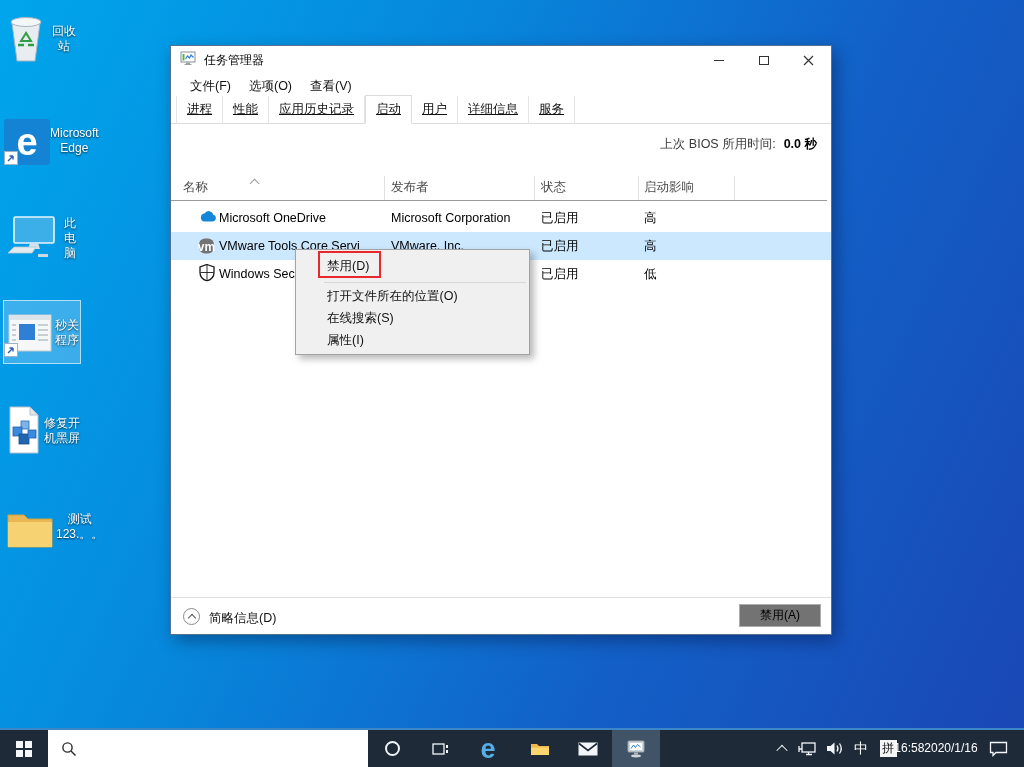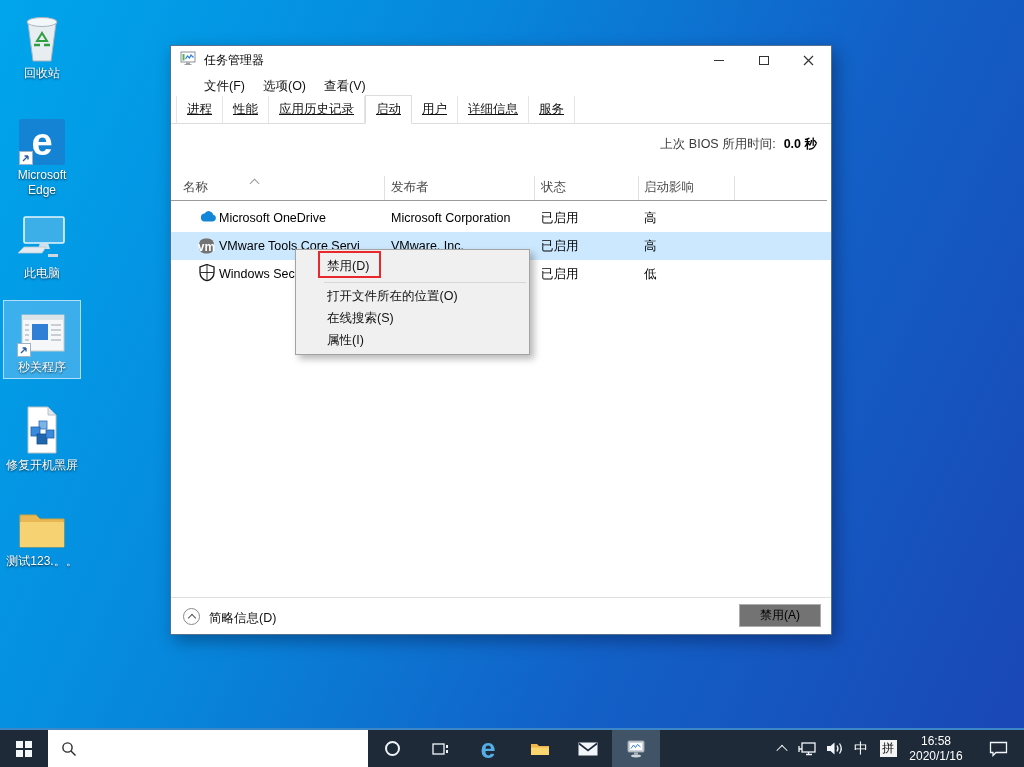--- a/index.html
+++ b/index.html
@@ -1,41 +1,41 @@
 <!DOCTYPE html>
 <html><head>
 <meta charset="utf-8">
 <style>
   * { margin:0; padding:0; box-sizing:border-box; }
   html,body { width:1024px; height:767px; overflow:hidden; }
   body { font-family:"Liberation Sans", sans-serif; position:relative;
          background:linear-gradient(115deg,#00a6ec 0%,#0787dc 35%,#1261c8 65%,#1a46b4 100%); }
 
   
-  .dicon { position:absolute; left:3px; width:78px; display:flex; flex-direction:column;
+  .dicon { position:absolute; left:3px; width:78px; display:flex; flex-direction:row;
            align-items:center; padding:4px 0 3px; border:1px solid transparent; }
   .dicon .glyph { height:52px; display:flex; align-items:flex-end; justify-content:center; margin-bottom:3px; position:relative; }
   .dicon .lbl { color:#fff; font-size:12px; line-height:15px; text-align:center;
                 text-shadow:0 1px 2px rgba(0,0,0,.75); }
   .dicon.selected { background:rgba(165,214,245,.35); border:1px solid rgba(215,240,252,.75); }
   .shortcut-arrow { position:absolute; left:0; bottom:0; width:14px; height:14px; background:#fff;
                     border:1px solid #9fb3c8; display:flex; align-items:center; justify-content:center; }
 
   
   .tmwin { position:absolute; left:170px; top:45px; width:662px; height:590px; background:#fff;
            border:1px solid #56718f; box-shadow:4px 6px 16px rgba(0,0,30,.35); z-index:10; }
   .titlebar { position:absolute; top:0; left:0; right:0; height:28px; display:flex; align-items:center; }
   .titlebar .appicon { margin:0 8px 0 9px; }
   .titlebar .title { font-size:12px; color:#000; }
   .capbtns { position:absolute; right:0; top:0; height:28px; display:flex; }
   .capbtn { width:45px; height:28px; display:flex; align-items:center; justify-content:center; }
   .min-glyph { width:10px; height:1px; background:#333; }
   .max-glyph { width:10px; height:9px; border:1px solid #333; }
 
-  .menubar { position:absolute; top:28px; left:0; right:0; height:24px; display:flex; align-items:center; padding-left:24px; }
+  .menubar { position:absolute; top:28px; left:0; right:0; height:24px; display:flex; align-items:center; padding-left:10px; }
   .menubar .mitem { font-size:12.5px; color:#111; padding:3px 9px; }
 
   .tabbar { position:absolute; top:52px; left:0; right:0; height:26px; border-bottom:1px solid #dcdcdc; padding-left:5px; display:flex; align-items:flex-end; }
   .tab { font-size:12.5px; color:#111; padding:5px 10px 5px; border-right:1px solid #e4e4e4; position:relative; top:1px; border-bottom:1px solid #dcdcdc;text-decoration:underline; }
   .tab:first-child { border-left:1px solid #e4e4e4; }
   .tab.active { background:#fff; border:1px solid #dcdcdc; border-bottom:1px solid #fff; z-index:2; }
 
   .biosline { position:absolute; top:90px; right:14px; font-size:12.5px; color:#3a3a3a; }
   .biosline b { color:#000; font-weight:bold; margin-left:8px; }
 
@@ -84,21 +84,21 @@
   .tb-edge { left:464px; width:48px; color:#55aee6; font-size:27px; font-weight:bold; line-height:30px; }
   .tb-folder { left:516px; width:48px; }
   .tb-mail { left:564px; width:48px; }
   .tb-taskmgr { left:612px; width:48px; background:rgba(158,193,227,.28); }
   .tray-chevron { left:770px; width:24px; }
   .chevup { width:8px; height:8px; border-left:1.5px solid #f2f6fa; border-top:1.5px solid #f2f6fa; transform:rotate(45deg) translate(1px,1px); }
   .tray-net { left:794px; width:26px; } .tray-vol { left:822px; width:26px; }
   .tray-ime { left:848px; width:26px; color:#fff; font-size:14px; }
   .tray-pin { left:876px; width:24px; }
   .pinbox { width:17px; height:17px; background:#f5f5f5; color:#111; font-size:12px; display:flex; align-items:center; justify-content:center; }
-  .tray-clock { left:900px; width:72px; flex-direction:column; color:#fff; font-size:12px; line-height:15px; text-align:center; }
+  .tray-clock { left:900px; width:72px; color:#fff; font-size:12px; line-height:15px; text-align:center; }
   .tray-action { left:978px; width:40px; }
 </style>
 </head>
 <body>
 
 <div class="dicon" style="top:6px">
   <div class="glyph">
     <svg width="44" height="52" viewBox="0 0 44 52">
       <path d="M8,12 L36,12 L31,50 L13,50 Z" fill="#e7edf1" stroke="#a8b4be"></path>
       <ellipse cx="22" cy="11" rx="15" ry="4.5" fill="#f2f7fa" stroke="#a8b4be"></ellipse>

